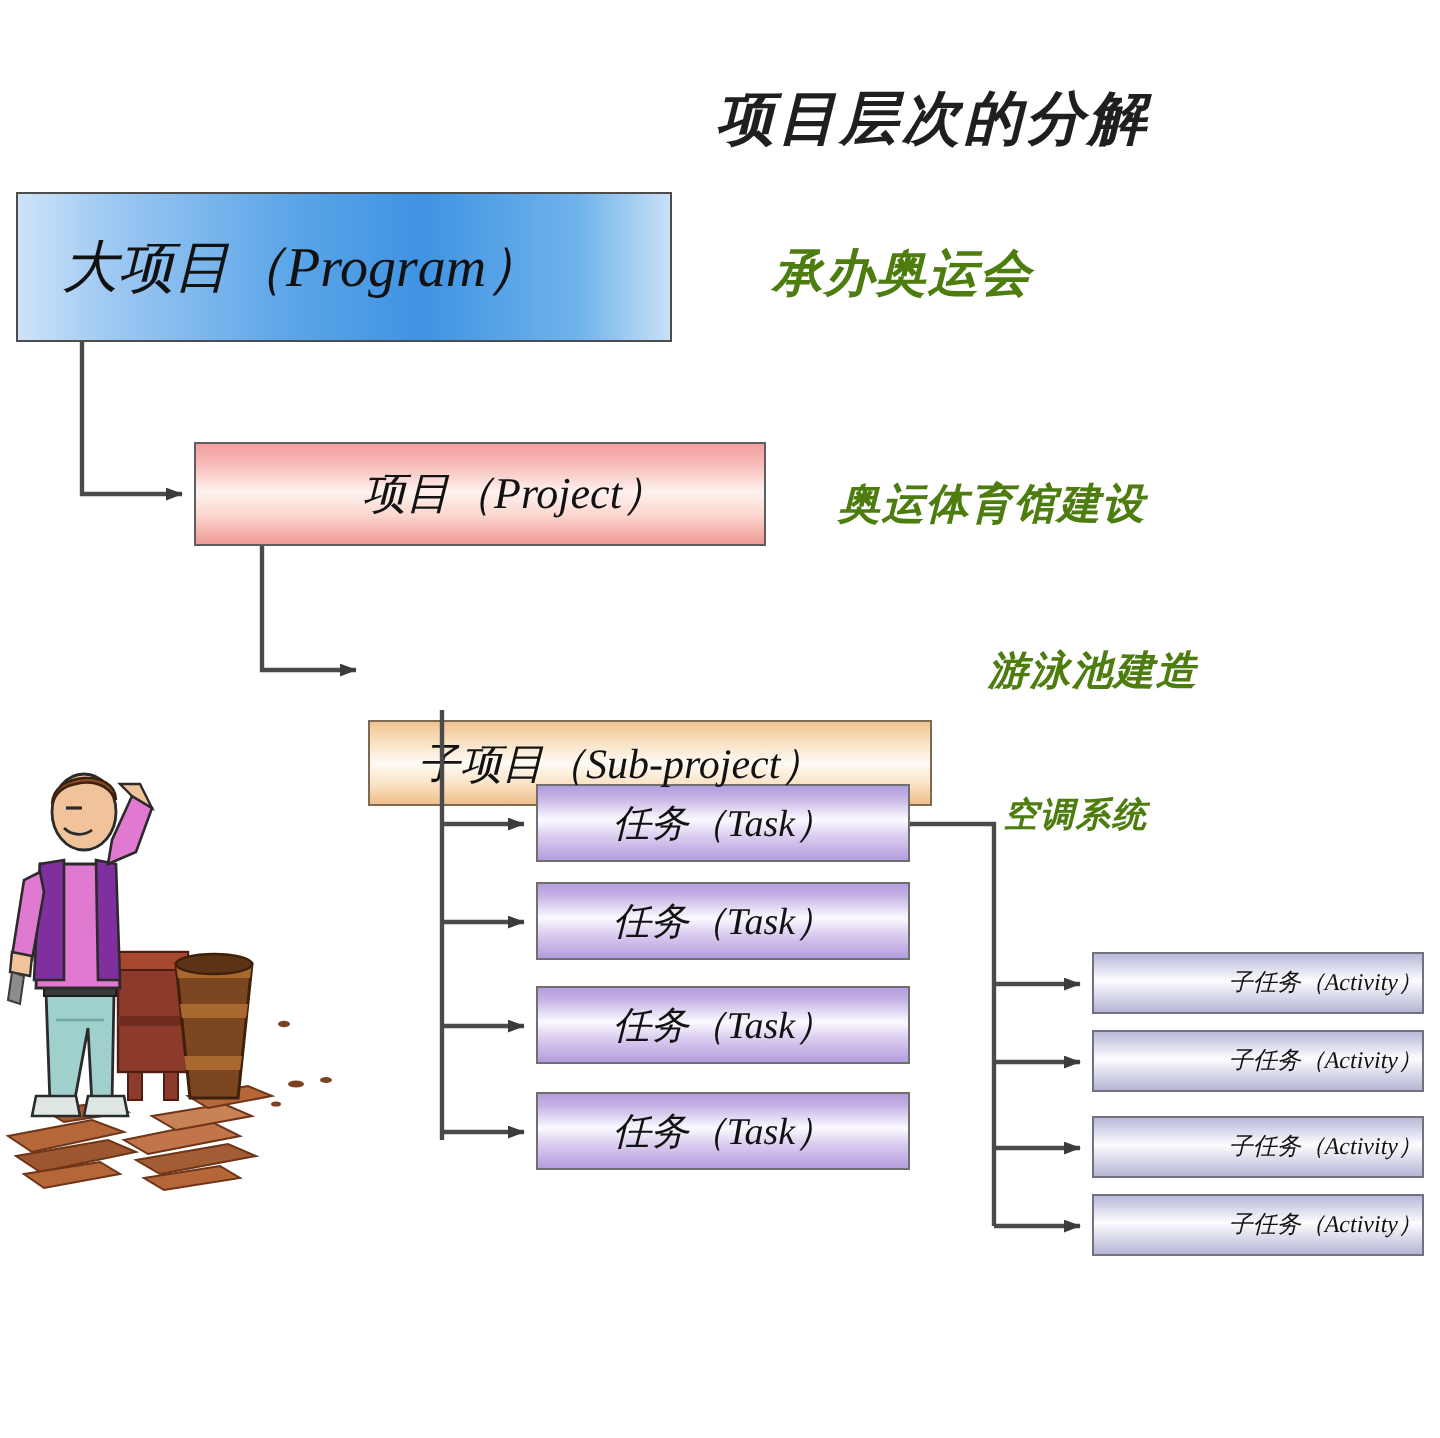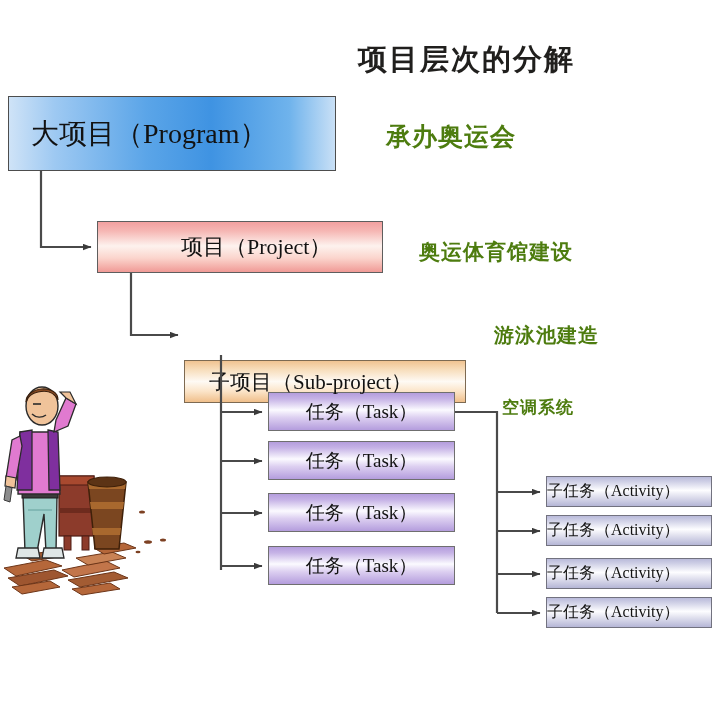--- a/index.html
+++ b/index.html
@@ -9,20 +9,21 @@
   }
   body {
     font-family: "Liberation Sans", "DejaVu Sans", sans-serif;
   }
   #canvas {
     position: relative;
     width: 720px;
     height: 719px;
     background: #ffffff;
     overflow: hidden;
+    font-style: italic;
   }
 
   
   .title {
     position: absolute;
     left: 358px;
     top: 40px;
     font-family: "Liberation Serif", "DejaVu Serif", serif;
     font-size: 29px;
     font-weight: bold;
@@ -119,22 +120,22 @@
   #node-task-1 { top: 441px; }
   #node-task-2 { top: 493px; }
   #node-task-3 { top: 546px; }
 
   
   .node-activity {
     left: 546px; width: 166px; height: 31px;
     background: linear-gradient(to bottom,
         #b9bada 0%, #cfd0e6 16%, #fdfdff 46%, #e2e2ef 66%, #b5b6d6 100%);
     border-color: #72727f;
-    justify-content: flex-start;
-    font-size: 16px;
+    justify-content: flex-end;
+    font-size: 12px;
   }
   .node-activity::after { left: 5px; top: 5px; right: -6px; bottom: -6px; }
   #node-activity-0 { top: 476px; }
   #node-activity-1 { top: 515px; }
   #node-activity-2 { top: 558px; }
   #node-activity-3 { top: 597px; }
 
   
   #connectors {
     position: absolute;

